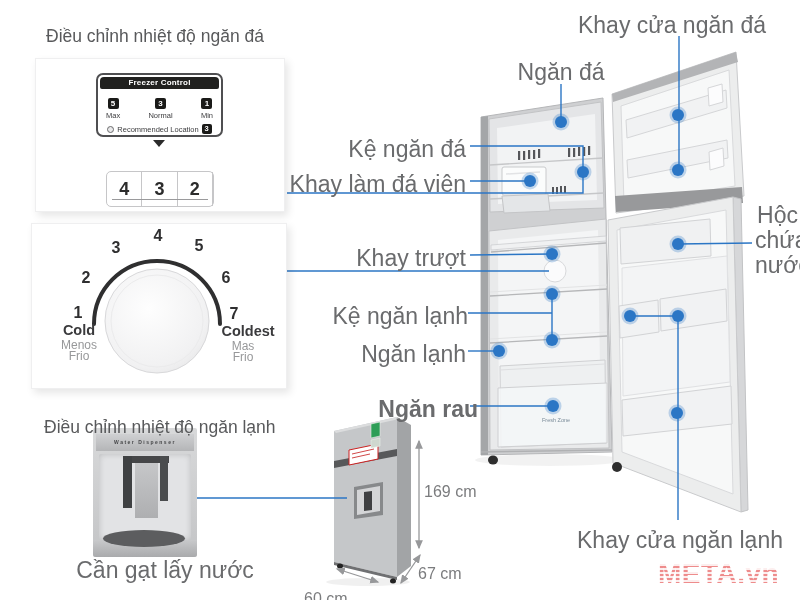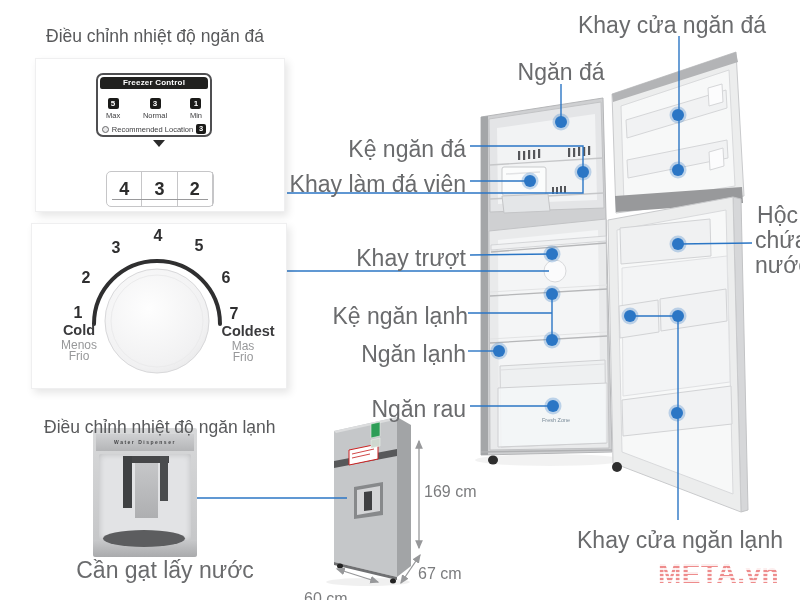--- a/index.html
+++ b/index.html
@@ -9,21 +9,21 @@
   .lbl{position:absolute;z-index:3;font-size:23px;color:#6a6b6d;white-space:nowrap;}
   .lbl.center{transform:translateX(-50%);}
   .lbl.rt{text-align:right;}
   .title{position:absolute;z-index:3;font-size:17.5px;color:#58595b;white-space:nowrap;}
   .dim{position:absolute;z-index:3;font-size:16px;color:#7b7c7e;white-space:nowrap;}
 
   
   .card{position:absolute;background:#fff;border:1px solid #efeff0;
         box-shadow:3px 4px 8px rgba(0,0,0,.10);z-index:2;}
   .card1{left:35px;top:58px;width:248px;height:152px;}
-  .fc-panel{position:absolute;left:60px;top:14px;width:116px;height:64px;
+  .fc-panel{position:absolute;left:60px;top:14px;width:127px;height:64px;
             border:2px solid #4f4f51;border-radius:7px;background:#fff;box-sizing:border-box;}
   .fc-head{margin:2px 2px 0 2px;background:#21211f;color:#fff;border-radius:4px 4px 2px 2px;
            font-size:8px;font-weight:bold;text-align:center;line-height:12px;letter-spacing:.2px;}
   .fc-levels{display:flex;justify-content:space-between;padding:3px 8px 0 8px;}
   .lvl{text-align:center;}
   .key{display:inline-block;background:#1a1a18;color:#fff;font-weight:bold;font-size:8px;
        width:11px;height:11px;line-height:11px;text-align:center;border-radius:2px;}
   .lvl-lab{font-size:7.5px;color:#3c3c3e;margin-top:1px;}
   .fc-reco{display:flex;align-items:center;justify-content:center;gap:3px;
            font-size:7.5px;color:#3c3c3e;margin-top:4px;}
@@ -309,21 +309,21 @@
   </div>
   <div class="lbl center" style="left:165px;top:557px;">Cần gạt lấy nước</div>
 
   <div class="lbl center" style="left:672px;top:12px;">Khay cửa ngăn đá</div>
   <div class="lbl center" style="left:561px;top:59px;">Ngăn đá</div>
   <div class="lbl rt" style="right:334px;top:136px;">Kệ ngăn đá</div>
   <div class="lbl rt" style="right:334px;top:171px;">Khay làm đá viên</div>
   <div class="lbl rt" style="right:334px;top:245px;text-align:center;">Khay trượt</div>
   <div class="lbl rt" style="right:332px;top:303px;margin-left:32px;">Kệ ngăn lạnh</div>
   <div class="lbl rt" style="right:334px;top:341px;">Ngăn lạnh</div>
-  <div class="lbl rt" style="right:334px;top:396px;">Ngăn rau</div>
+  <div class="lbl rt" style="right:322px;top:396px;font-weight:bold;">Ngăn rau</div>
   <div class="lbl" style="left:755px;top:203px;width:45px;text-align:center;line-height:25px;">
     <div>Hộc</div>
     <div>chứa</div>
     <div>nước</div>
   </div>
   <div class="lbl center" style="left:680px;top:527px;">Khay cửa ngăn lạnh</div>
 
   <div class="dim" style="left:424px;top:483px;">169 cm</div>
   <div class="dim" style="left:304px;top:590px;">60 cm</div>
   <div class="dim" style="left:418px;top:565px;">67 cm</div>

